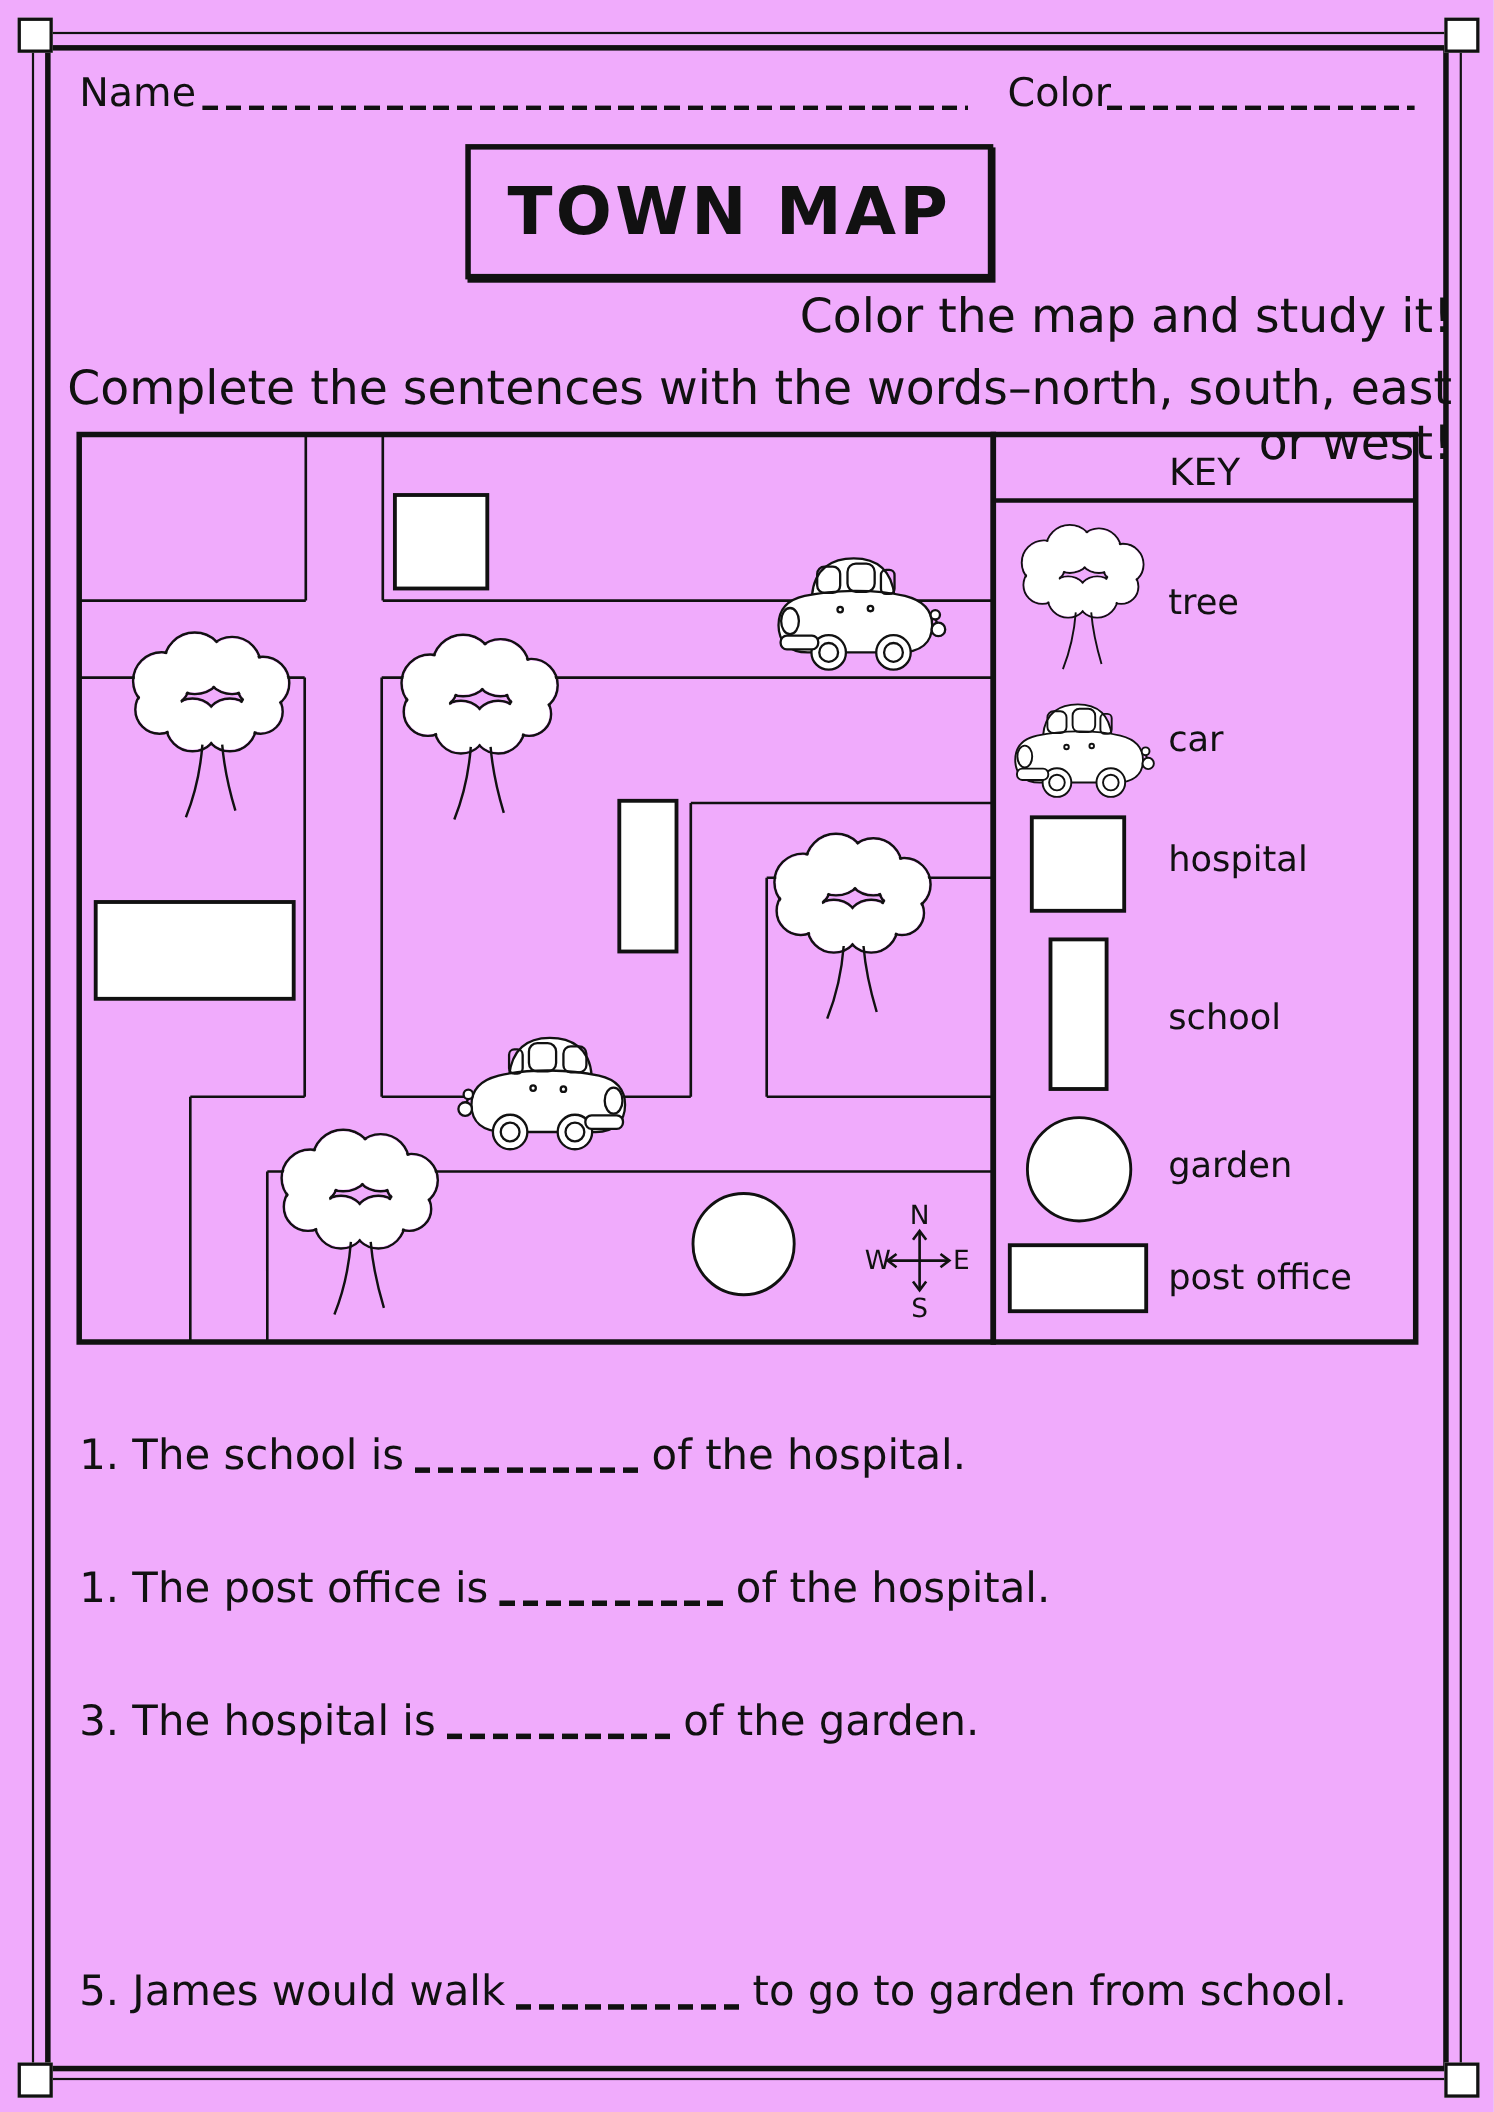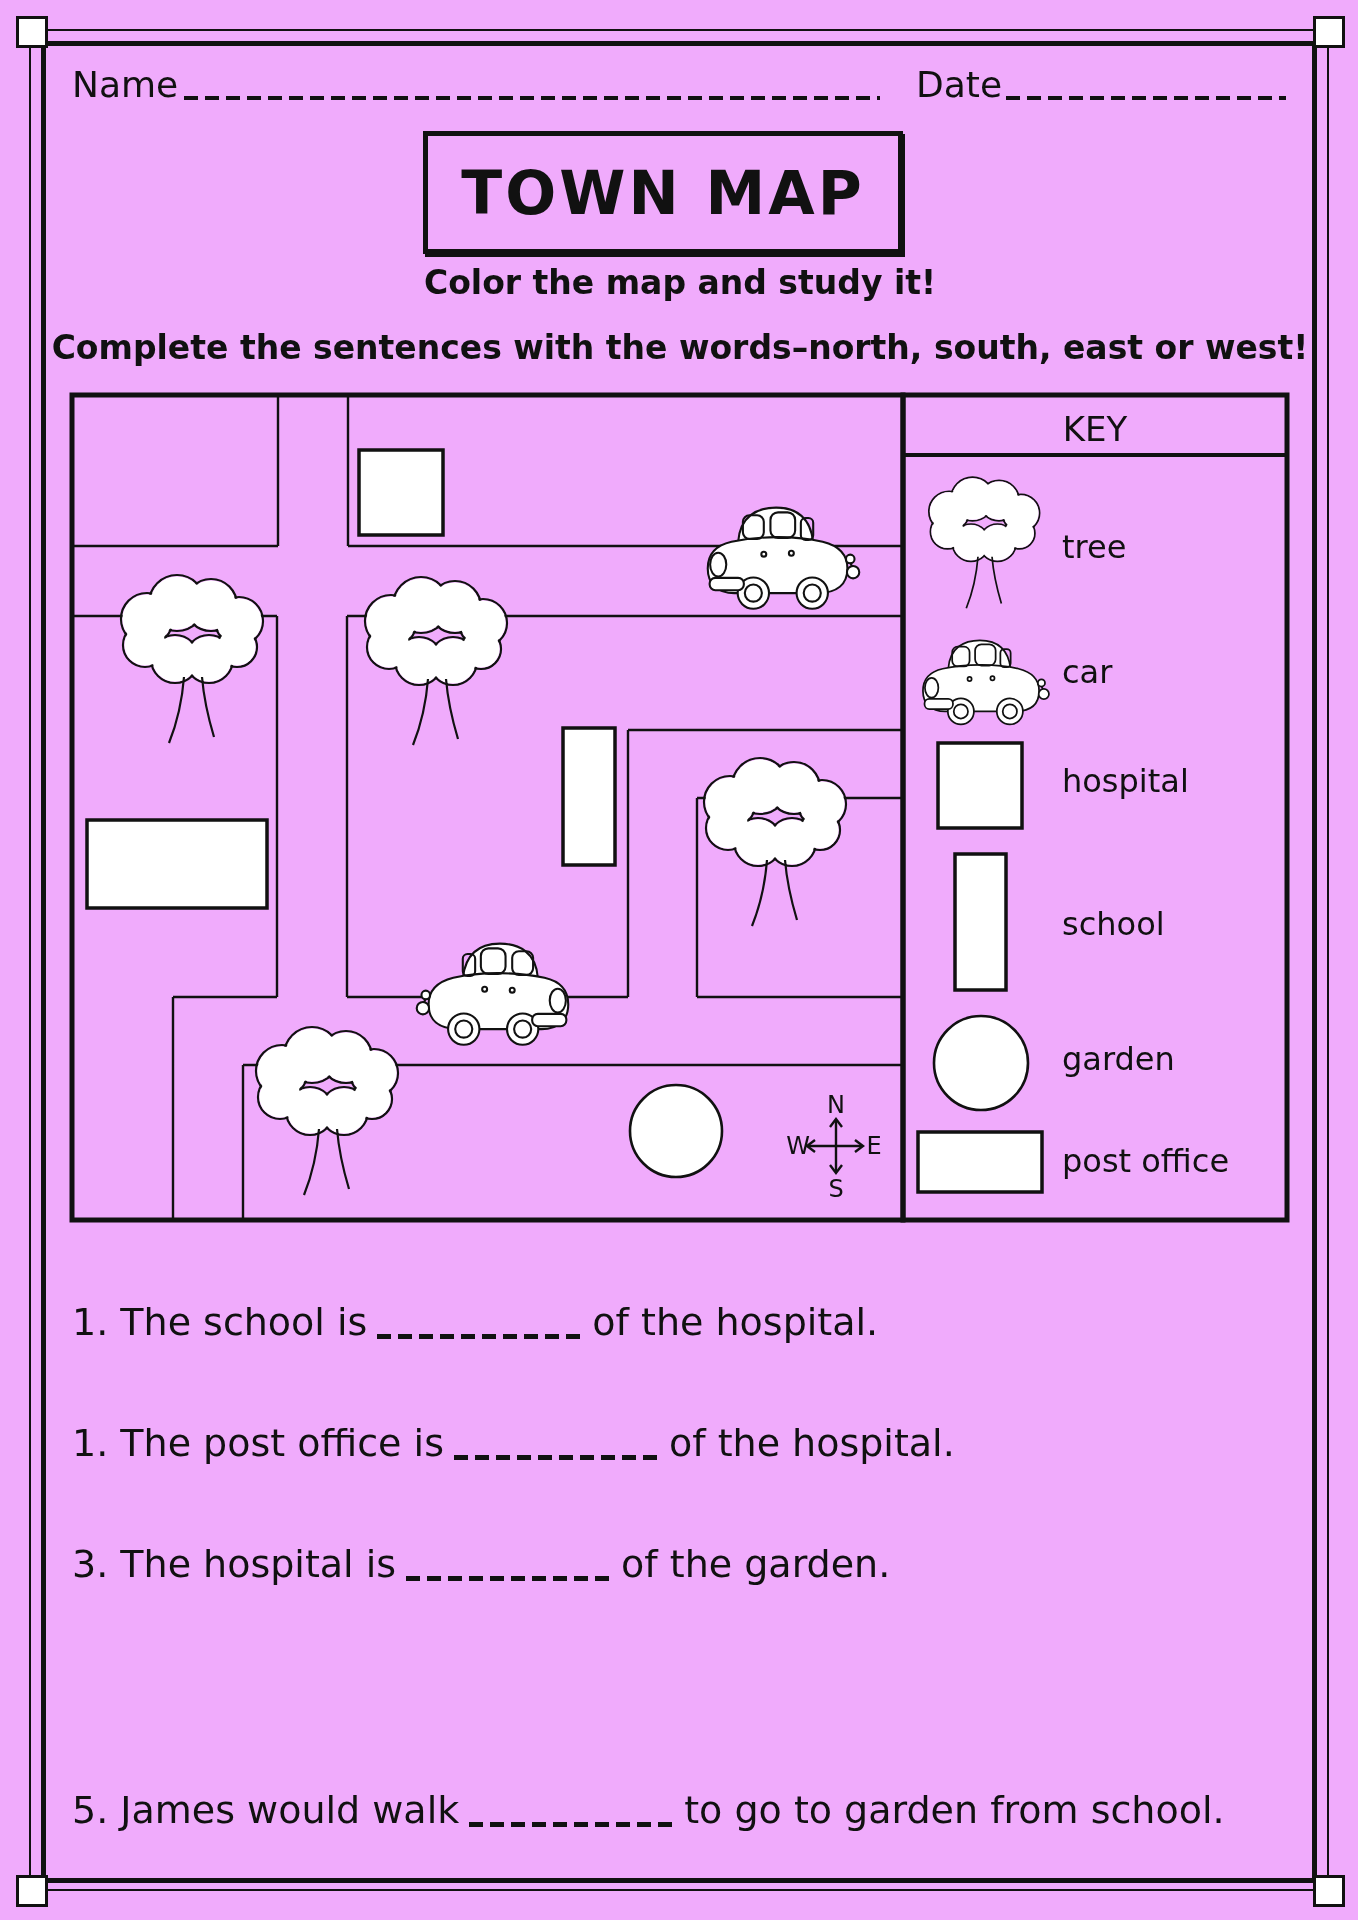--- a/index.html
+++ b/index.html
@@ -21,21 +21,21 @@
   .dashline{position:absolute;height:4px;
     background:repeating-linear-gradient(90deg,#111 0 14px,rgba(0,0,0,0) 14px 21px);}
   .name-line{left:184px;top:96px;width:696px;}
   .date-line{left:1006px;top:96px;width:280px;}
 
   .title-box{position:absolute;left:423px;top:131px;width:480px;height:123px;
     border:5px solid #111;box-sizing:border-box;display:flex;align-items:center;justify-content:center;
     box-shadow:2px 3px 0 #111;}
   .title-box h1{margin:12px;font-size:60px;font-weight:bold;letter-spacing:3px;}
 
-  .instr{position:absolute;left:40px;width:1280px;text-align:center;font-size:33px;font-weight:bold;}
+  .instr{position:absolute;left:40px;width:1280px;text-align:right;font-size:43px;}
   .instr1{top:263px;}
   .instr2{top:328px;}
 
   .map-wrap{position:absolute;left:58px;top:388px;width:1248px;height:844px;}
 
   .question{position:absolute;left:72px;font-size:38px;white-space:nowrap;}
   .q1{top:1300px;} .q2{top:1421px;} .q3{top:1542px;} .q4{top:1663px;} .q5{top:1788px;}
   .q-blank{display:inline-block;width:205px;height:5px;vertical-align:-4px;margin:0 10px;
     background:repeating-linear-gradient(90deg,#111 0 14px,rgba(0,0,0,0) 14px 21px);}
 
@@ -48,21 +48,21 @@
 
   <div class="frame-outer"></div>
   <div class="frame-inner"></div>
   <div class="corner tl"></div>
   <div class="corner tr"></div>
   <div class="corner bl"></div>
   <div class="corner br"></div>
 
   <span class="abs name-label">Name</span>
   <div class="dashline name-line"></div>
-  <span class="abs date-label">Date</span>
+  <span class="abs date-label">Color</span>
   <div class="dashline date-line"></div>
 
   <div class="title-box">
     <h1>TOWN MAP</h1>
   </div>
 
   <div class="instr instr1">Color the map and study it!</div>
   <div class="instr instr2">Complete the sentences with the words–north, south, east or west!</div>
 
   <div class="map-wrap">

